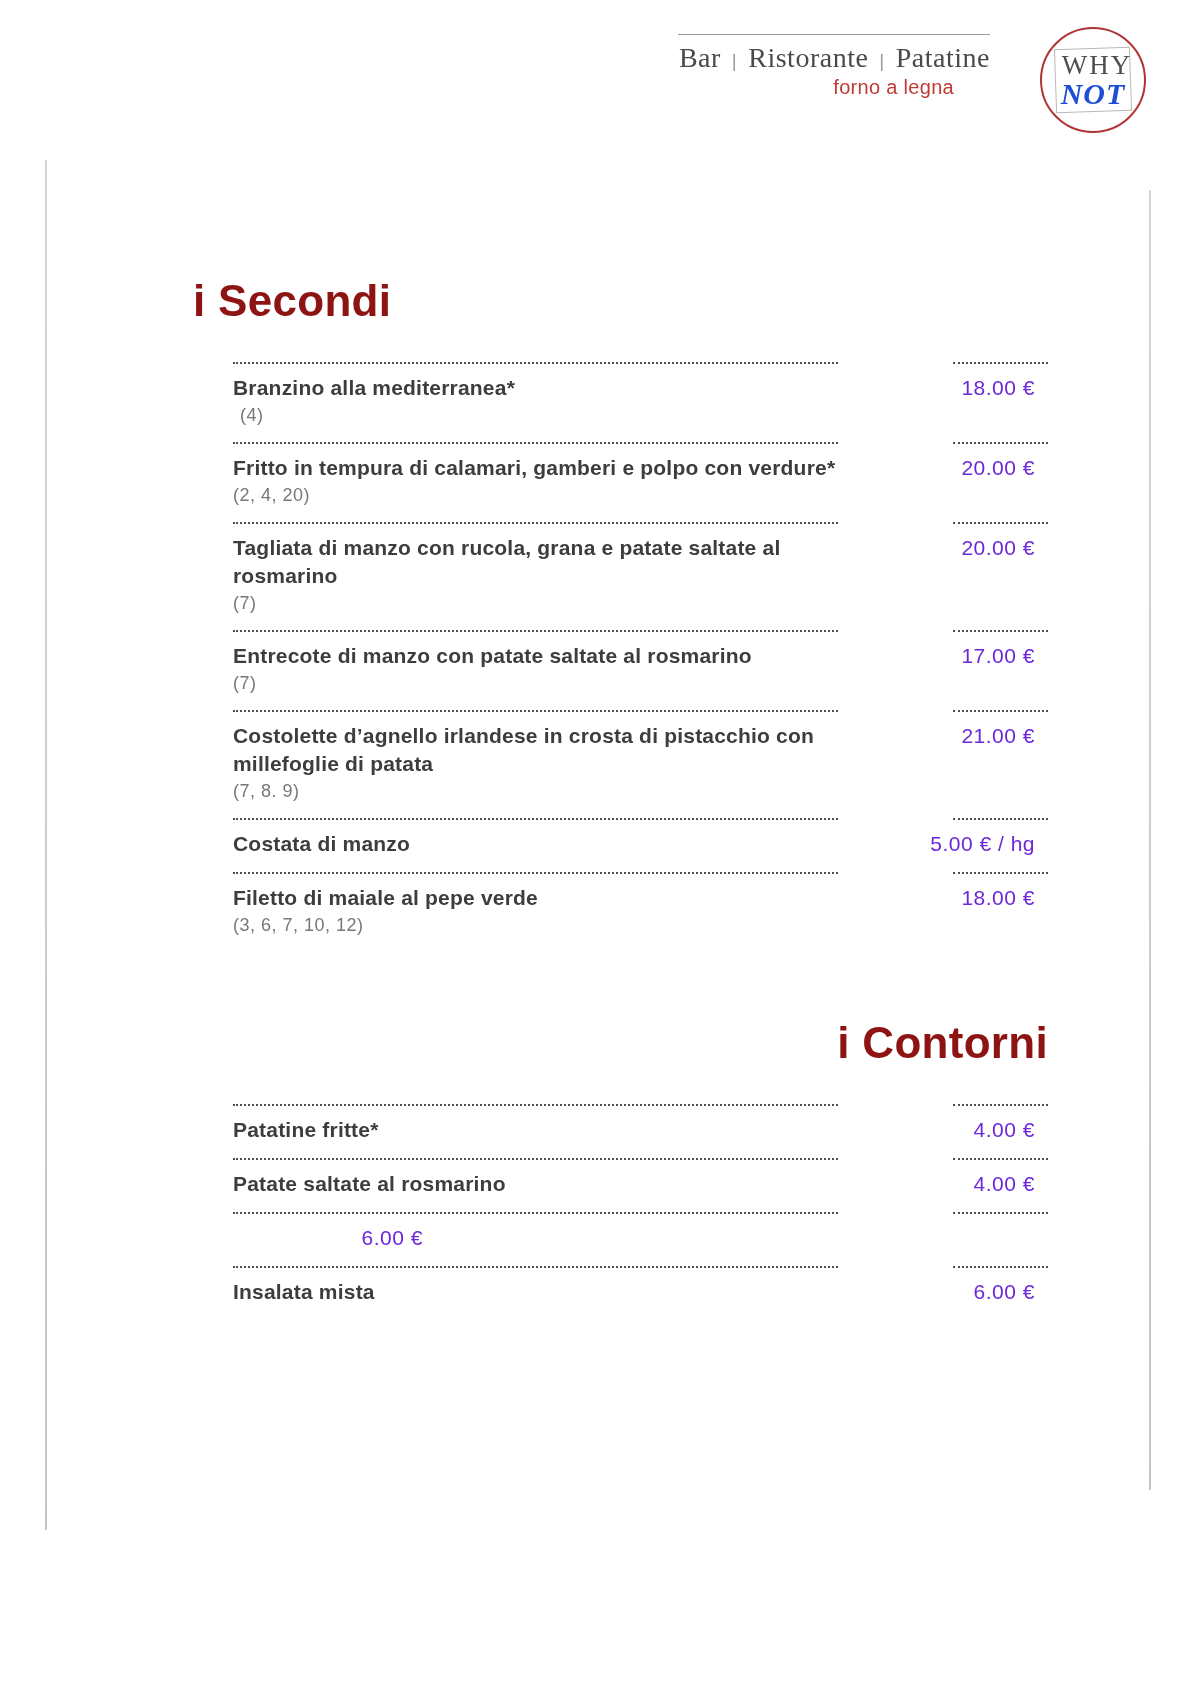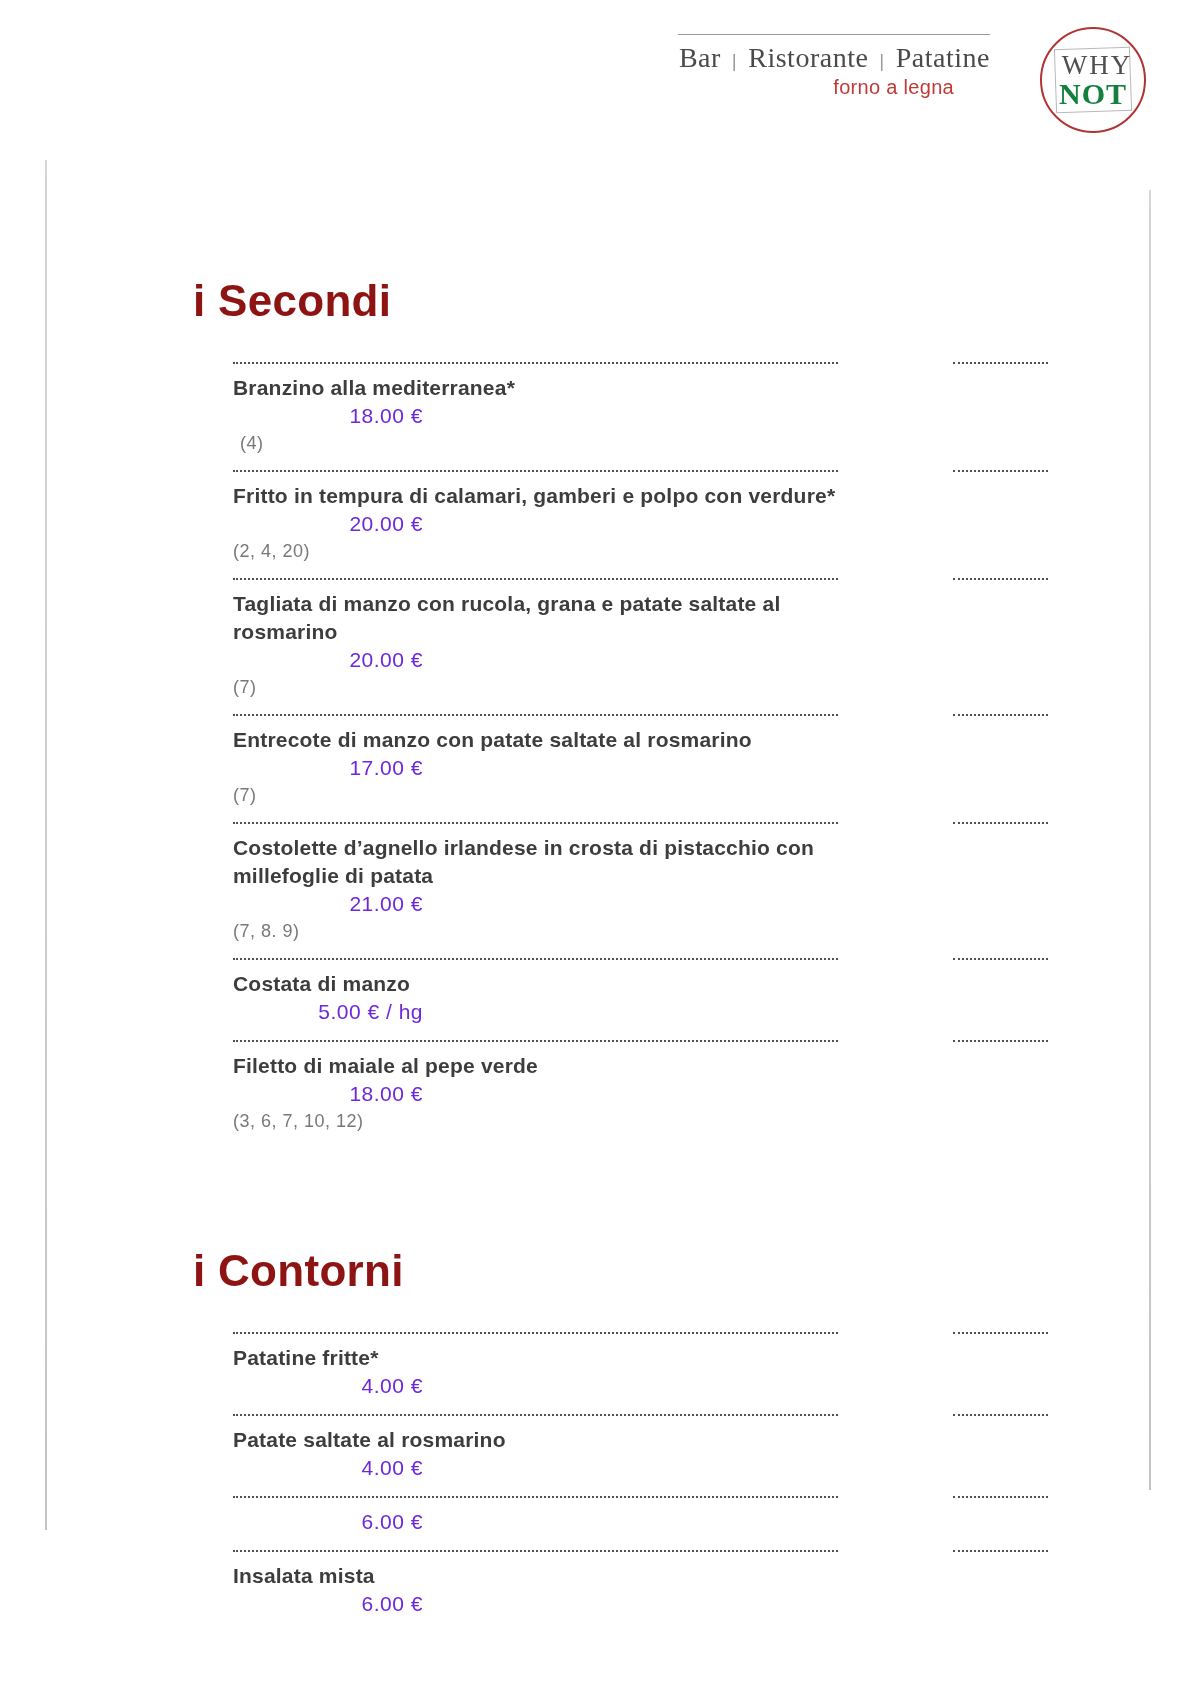--- a/index.html
+++ b/index.html
@@ -41,37 +41,37 @@
   .logo-box {
     position:absolute; left:15px; top:21px; width:74px; height:62px;
     border:1px solid #b9b9b9; transform:rotate(-2deg); background:#fff;
   }
   .logo-text {
     position:absolute; left:0; top:0; width:100%; height:100%;
     display:flex; flex-direction:column; align-items:center; justify-content:center;
     font-family:"Liberation Serif", serif; line-height:1.0;
   }
   .logo-line1 { color:#4f4f4f; font-size:27px; letter-spacing:2px;margin-left:8px; }
-  .logo-line2 { color:#15803d; font-size:30px; font-weight:bold; letter-spacing:1px; }
+  .logo-line2 { color:#1d4ed8; font-size:30px; font-weight:bold; letter-spacing:1px;font-style:italic; }
 
   
   #content { position:absolute; left:233px; top:276px; width:815px; }
 
   .section-title {
     font-size:44px; font-weight:bold; color:#8e1414;
     margin:0 0 34px -40px; letter-spacing:0.3px;
   }
-  .section-title.second { margin-top:112px; }
+  .section-title.second { margin-top:80px;text-align:right; }
 
   .menu-item { margin-bottom:12px; }
   .dots-row { display:flex; justify-content:space-between; margin-bottom:10px; }
   .dots-main  { width:605px; border-top:2px dotted #4f4f4f; height:0; margin-top:2px; }
   .dots-price { width:95px;  border-top:2px dotted #4f4f4f; height:0; margin-top:2px; }
 
-  .item-body { display:flex; justify-content:flex-start; align-items:flex-start;flex-direction:column; }
+  .item-body { display:flex; justify-content:flex-start; align-items:flex-start; }
   .item-name {
     width:612px; font-size:21px; font-weight:bold; color:#3d3d3d;
     line-height:28px; letter-spacing:0.2px;
   }
   .item-price {
     width:190px; text-align:right; font-size:21px; color:#6d28d9;
     line-height:28px; white-space:nowrap; letter-spacing:0.5px;
   }
   .item-allergens {
     font-size:18px; color:#787878; line-height:26px; letter-spacing:0.5px;

